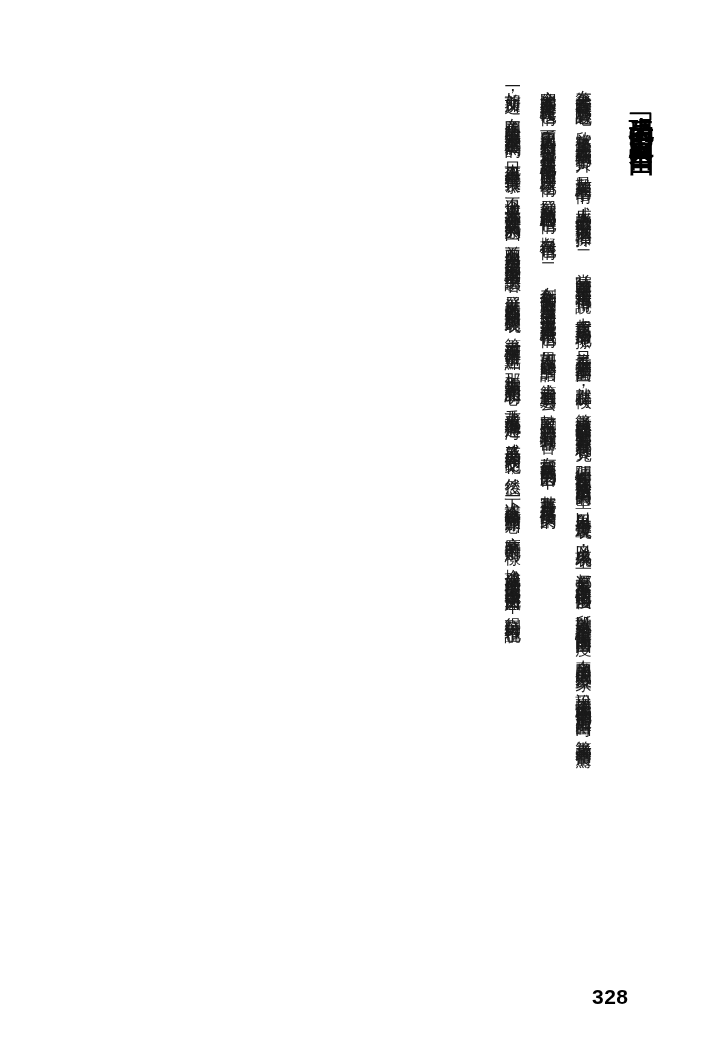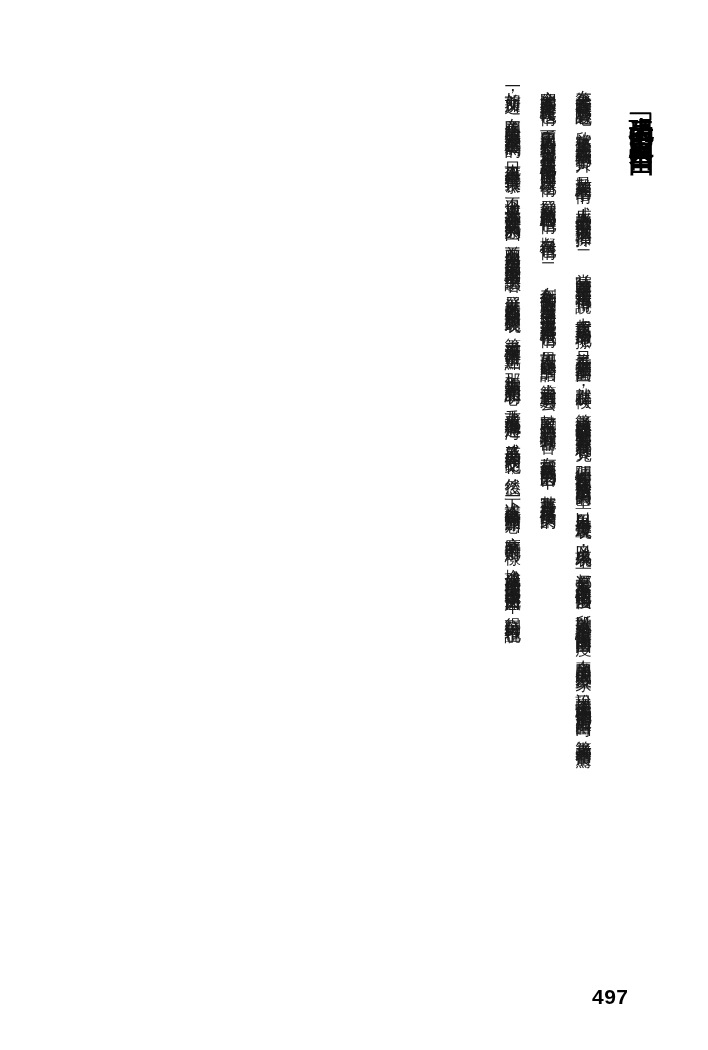--- a/index.html
+++ b/index.html
@@ -71,15 +71,15 @@
 
 <div class="page">
 
   <div class="text-block">
     <h1 class="heading">表現的「自由」與「不自由」</h1>
     <p class="para">在筆者的青春時代（應該有過吧），欣賞無修正的成人本或俗稱的小黃片，是難如登天的事情。成人本上的修正部分可以用酒油擦掉──當時的筆者甚至相信了這種都市傳說，去超市買奶油拚命地擦，只為了看到無修正的畫面。就在那時候，筆者聽說從外國進口的黃書和黃片都沒有馬賽克，便開始憧憬和想像外國是多麼自由的天堂。以為日本在漫畫表現、以及成人表現上，都還是非常不自由的色情落後國。所以聽到來自筆者長年憧憬的自由國度，來自美國的成人漫畫家，說日本的成人表現比他們那邊更加自由時，筆者真的相當震驚。</p>
     <p class="para">完全的裸露並不等於比較色情，反而正因為看不到（包含日本這種不遮起來就犯法的情況在內）所以才色情，發展到床戲前的過程很色情、擬音很色情──在創作者的創意下一路發展至今的日本成人漫畫表現本身就很色情。如果可以穿越時空的話，筆者想回到過去，鼓勵在黑暗中一心只想看到性器官、有如反抗軍般戰鬥的自己（不，其實那段歲月還是挺快樂的）。</p>
     <p class="para">一如前文所述，在美國出版的成人漫畫大都是無碼的。日本人可能會覺得很羨慕，不過日本成人漫畫在海外如此有人氣的原因，並不是因為日本的成人漫畫家們為了取悅讀者，發展出來的各種自由和多樣的表現。筆者重新深深體悟了這點。那無拘無束的妄想和萌心，乘著成人漫畫飄洋過海，成為了世界共同的文化。然後，下一次或許會像壽司的加州卷、麻將的七對子一樣，換成發祥自美國的成人漫畫表現逆流回日本，得到公民權也說不</p>
   </div>
 
-  <div class="page-number">497</div>
+  <div class="page-number">328</div>
 
 </div>
 
 </body></html>

